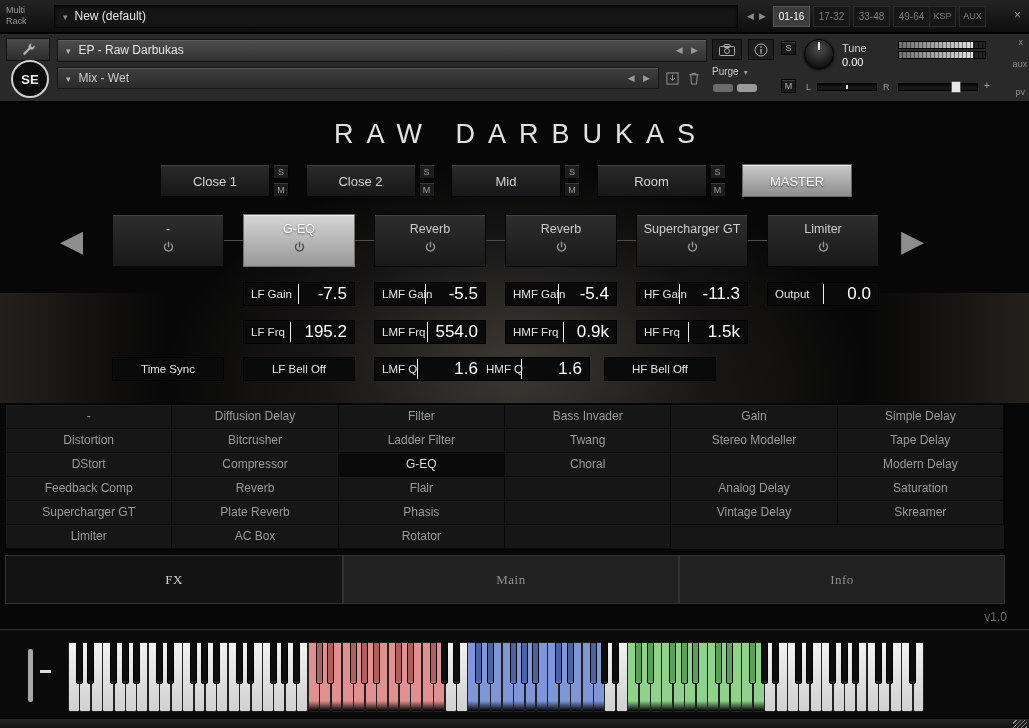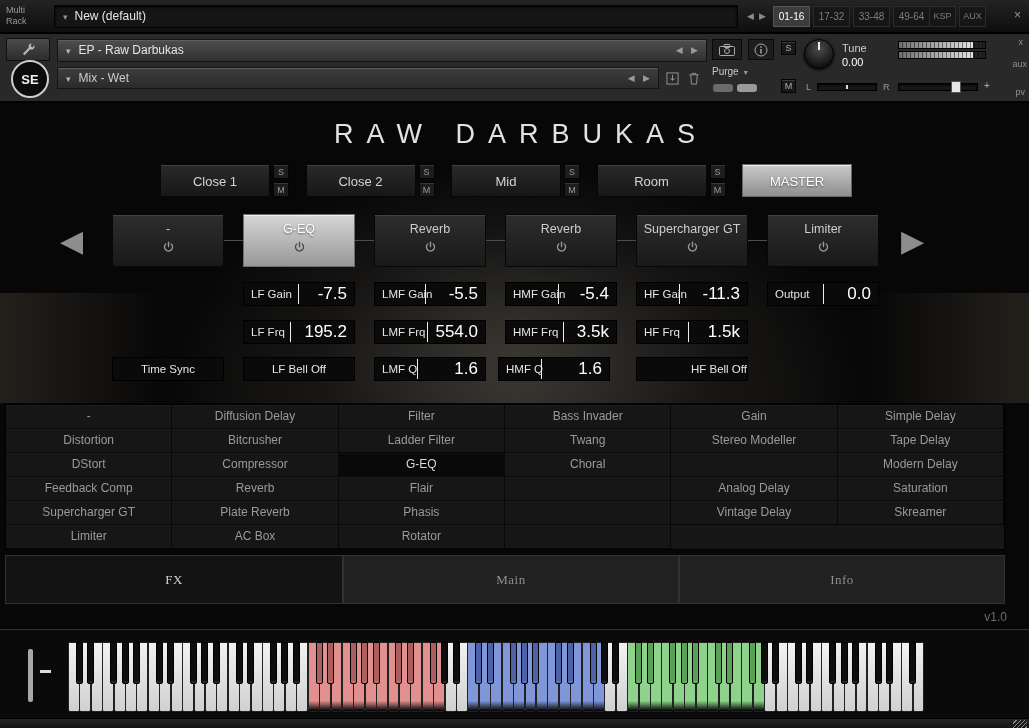--- a/index.html
+++ b/index.html
@@ -388,43 +388,43 @@
         <span class="pvalue">195.2</span>
         <div class="pline" style="left: 42%;"></div>
       </div>
       <div class="param" style="left: 374px;">
         <span class="plabel">LMF Frq</span>
         <span class="pvalue">554.0</span>
         <div class="pline" style="left: 47%;"></div>
       </div>
       <div class="param" style="left: 505px;">
         <span class="plabel">HMF Frq</span>
-        <span class="pvalue">3.5k</span>
+        <span class="pvalue">0.9k</span>
         <div class="pline" style="left: 52%;"></div>
       </div>
       <div class="param" style="left: 636px;">
         <span class="plabel">HF Frq</span>
         <span class="pvalue">1.5k</span>
         <div class="pline" style="left: 46%;"></div>
       </div>
     </div>
   <div id="params3" class="prow">
       <div class="param pbtn" style="left: 112px;">Time Sync</div>
       <div class="param pbtn" style="left: 243px;">LF Bell Off</div>
       <div class="param" style="left: 374px;">
         <span class="plabel">LMF Q</span>
         <span class="pvalue">1.6</span>
         <div class="pline" style="left: 38%;"></div>
       </div>
-      <div class="param" style="left: 498px;">
+      <div class="param" style="left: 478px;">
         <span class="plabel">HMF Q</span>
         <span class="pvalue">1.6</span>
         <div class="pline" style="left: 38%;"></div>
       </div>
-      <div class="param pbtn" style="left: 636px; text-align: right;">HF Bell Off</div>
+      <div class="param pbtn" style="left: 604px;">HF Bell Off</div>
     </div>
 
   <div id="fxtable">
       <div class="cell">-</div>
       <div class="cell">Diffusion Delay</div>
       <div class="cell">Filter</div>
       <div class="cell">Bass Invader</div>
       <div class="cell">Gain</div>
       <div class="cell">Simple Delay</div>
       <div class="cell">Distortion</div>

